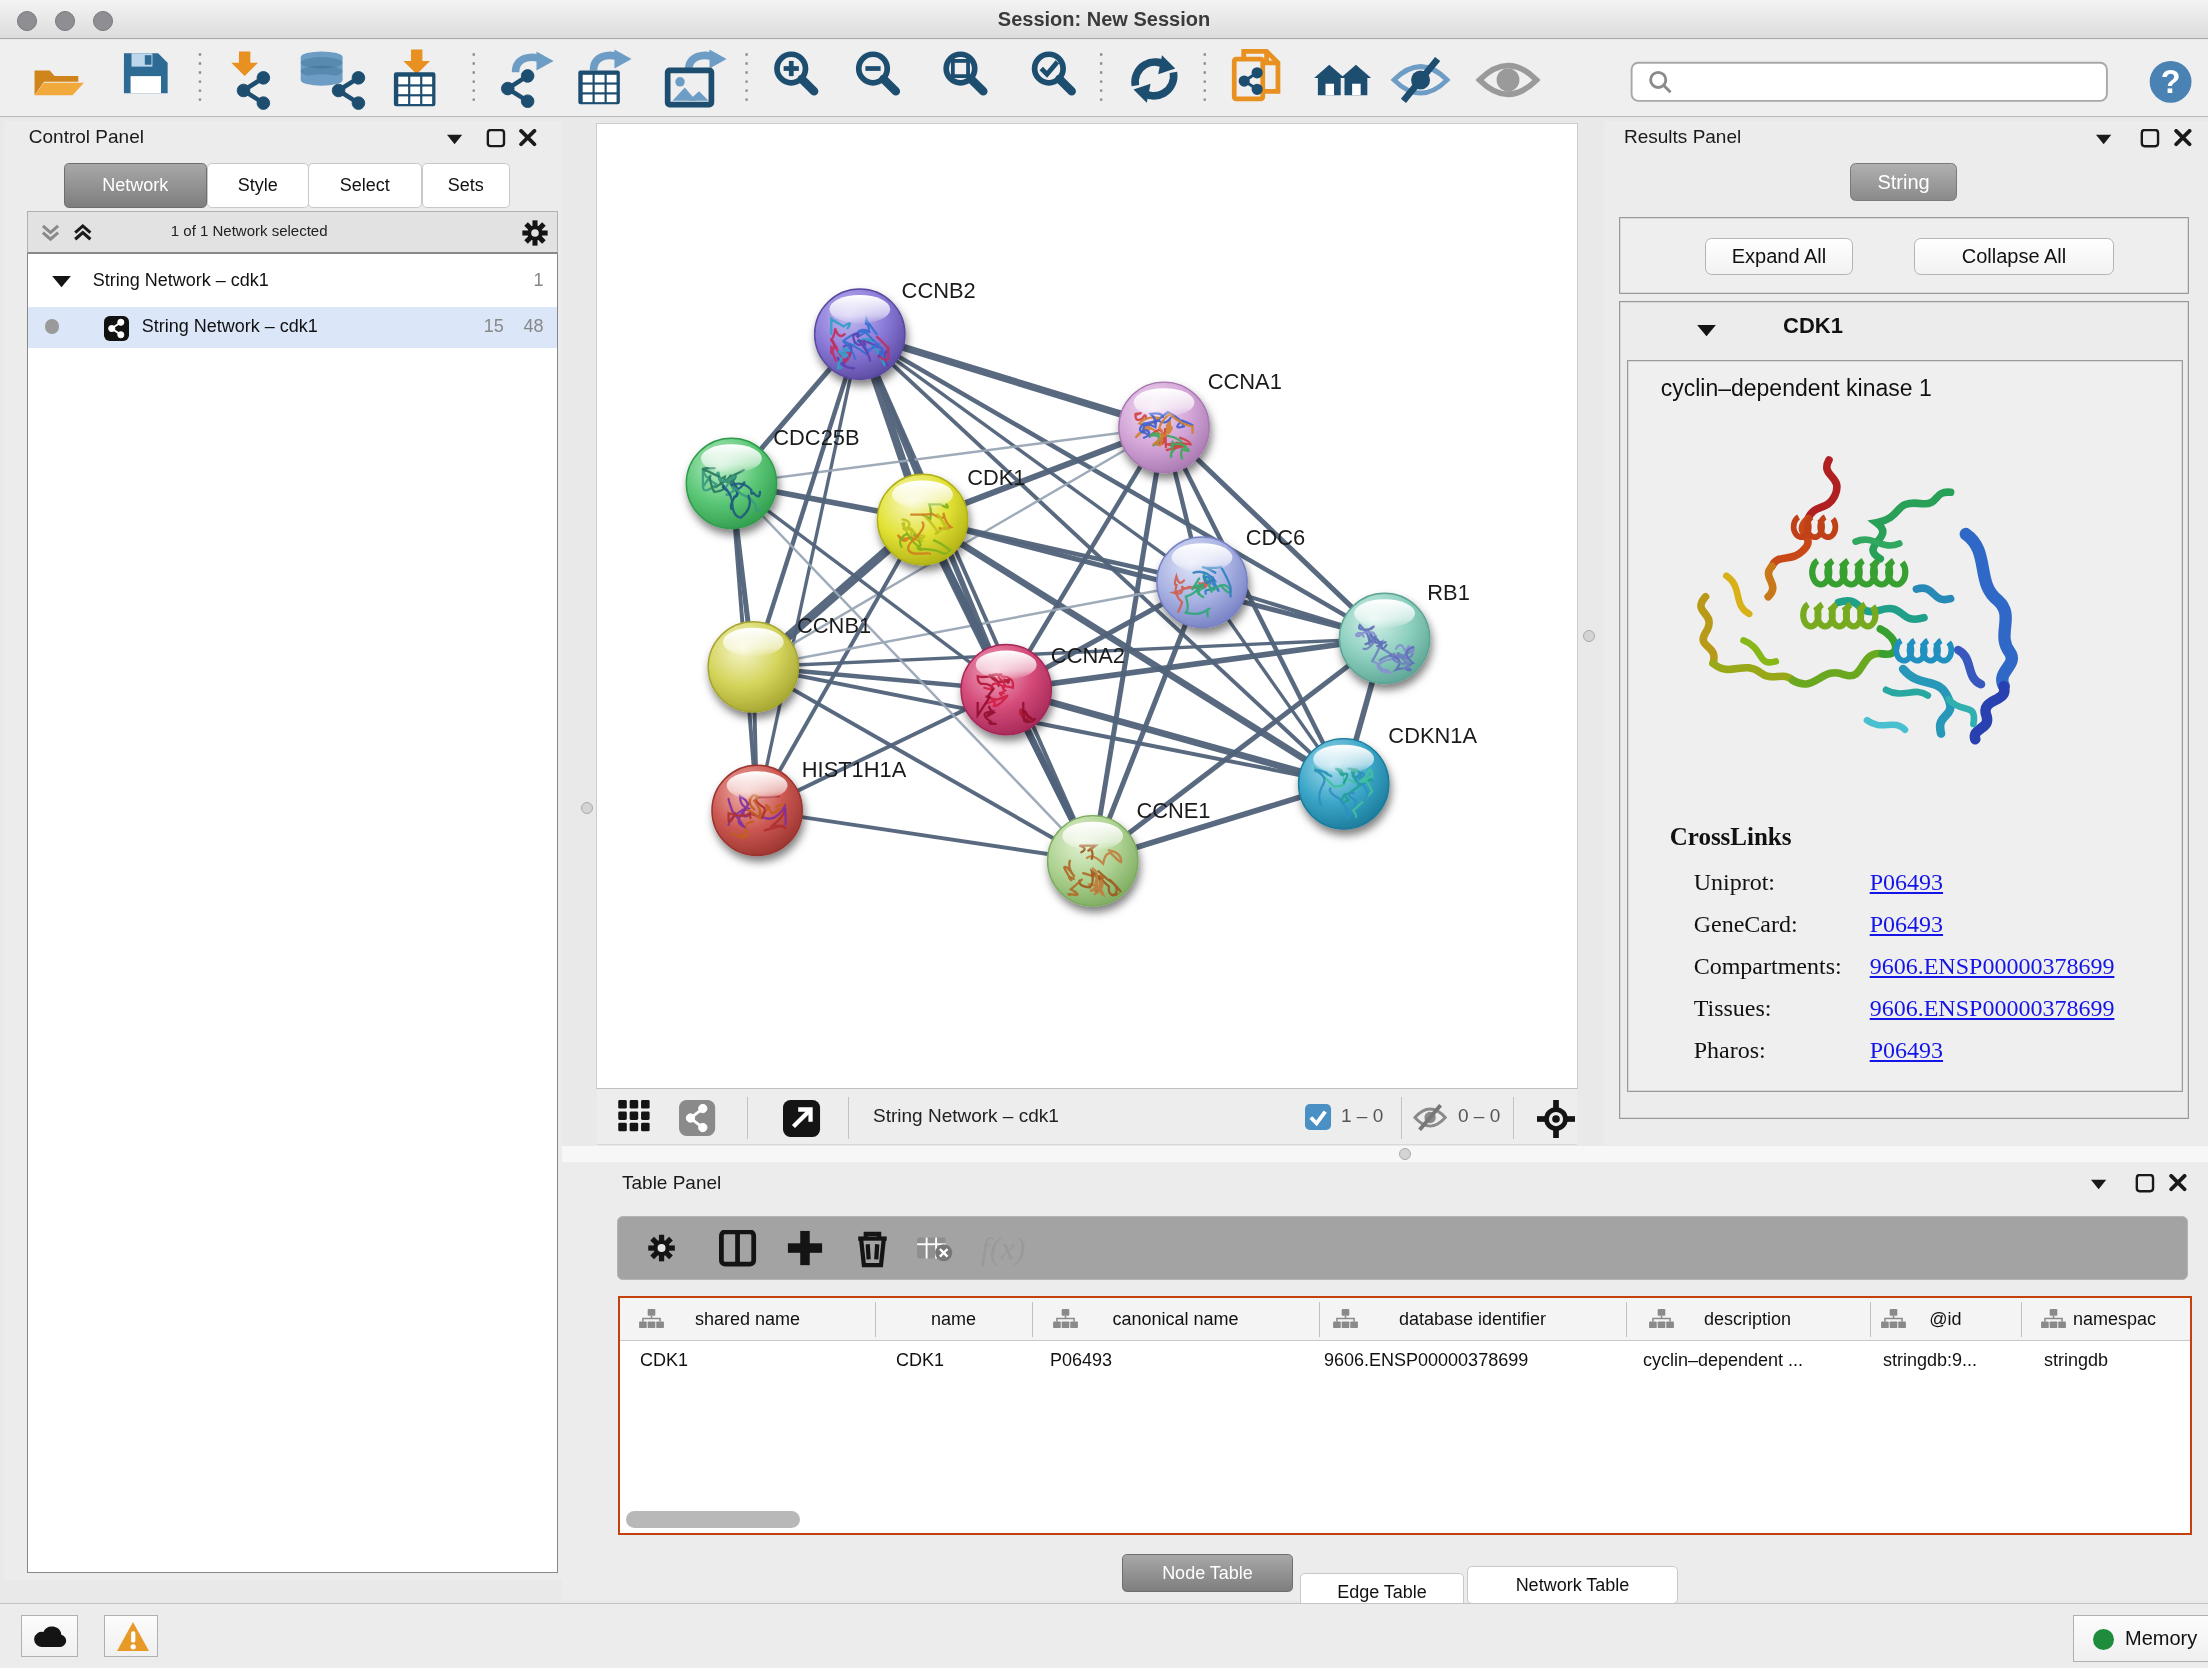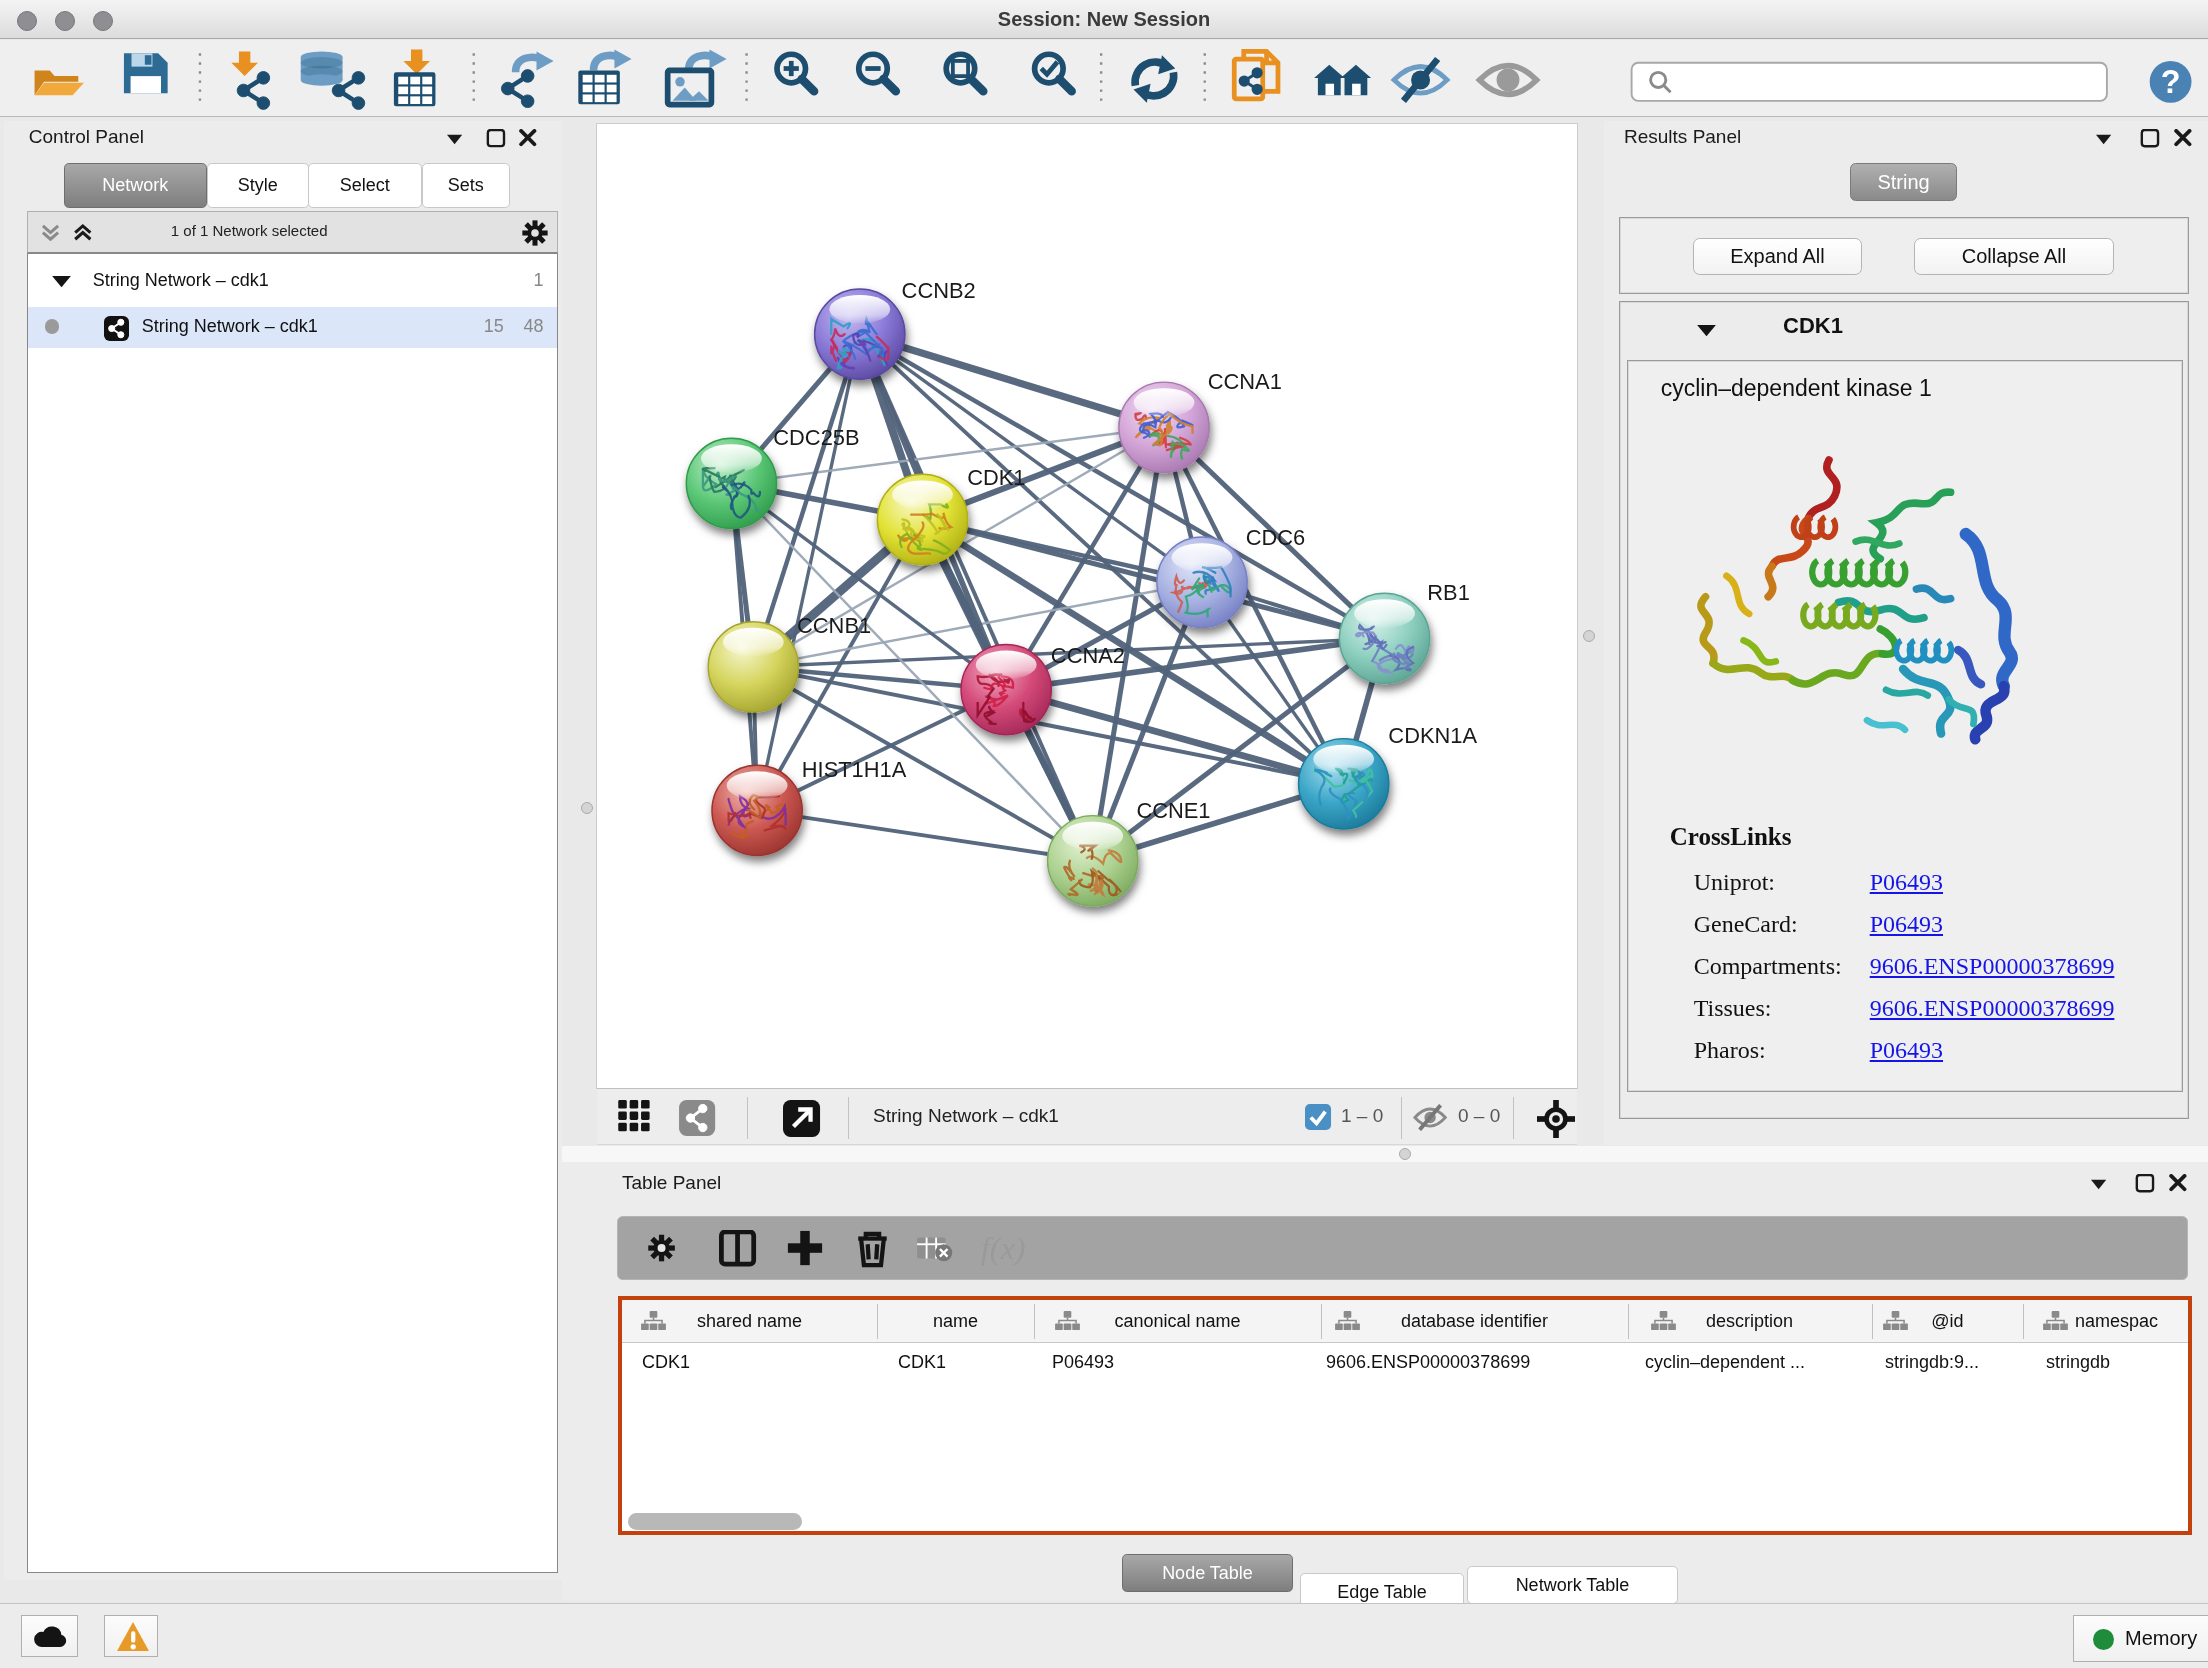--- a/index.html
+++ b/index.html
@@ -17,21 +17,21 @@
 .row2 { position:absolute; left:0; top:53px; width:100%; height:41px; background:#dbe6f8; font-size:18px; color:#111; }
 .netview { left:597px; top:124px; width:980px; height:964px; background:#ffffff; outline:1px solid #cccccc; }
 .netstatus { left:597px; top:1088px; width:980px; height:57px; background:#ededed; border-top:1px solid #c0c0c0; border-bottom:1px solid #d8d8d8; }
 .resultspanel { left:1604px; top:121px; width:605px; height:1024px; background:#ececec; }
 .rbox { position:absolute; background:#eeeeee; border:1px solid #9a9a9a; box-shadow:inset 0 0 0 1px #d8d8d8; }
 .btn { position:absolute; background:linear-gradient(#ffffff,#f2f2f2); border:1px solid #b4b4b4; border-radius:6.7px; text-align:center; font-size:20px; color:#111; }
 .stringtab { position:absolute; left:246px; top:42px; width:107px; height:38px; background:linear-gradient(#b0b0b0,#8a8a8a); border:1px solid #7a7a7a; border-radius:5.7px; color:#fff; font-size:20px; text-align:center; line-height:36px; }
 .serif { font-family:"Liberation Serif", serif; }
 .tablepanel { left:562px; top:1162px; width:1646px; height:439px; background:#ececec; }
 .tptoolbar { position:absolute; left:55px; top:54px; width:1571px; height:64px; background:#a3a3a3; border:1px solid #b4b4b4; border-radius:5.7px; }
-.tptable { position:absolute; left:56px; top:134px; width:1574px; height:239px; background:#fff; border:4px solid #c2410c; }
+.tptable { position:absolute; left:56px; top:134px; width:1574px; height:239px; background:#fff; border:2px solid #c2410c; }
 .thead { position:absolute; left:0; top:0; width:100%; height:43px; background:#f4f4f4; border-bottom:1px solid #c8c8c8; font-size:18px; color:#111; }
 .tcell { position:absolute; top:0; height:43px; line-height:43px; text-align:center; }
 .tsep { position:absolute; top:3.8px; width:1px; height:35px; background:#c0c0c0; }
 .trow { position:absolute; left:0; top:44px; width:100%; height:36px; font-size:18px; color:#111; }
 .bottombar { left:0; top:1603px; width:2208px; height:66px; background:#ececec; border-top:1px solid #c4c4c4; }
 .bbtn { position:absolute; top:11.4px; height:42px; background:linear-gradient(#fcfcfc,#f0f0f0); border:1px solid #b0b0b0; }
 .splitdot { position:absolute; width:12.4px; height:12.4px; border-radius:50%; background:#d4d4d4; border:1px solid #aaa; z-index:5; }
 a.lnk { color:#1515e8; text-decoration:underline; }
 </style></head>
 <body>
@@ -647,21 +647,21 @@
 
 <div class="abs resultspanel">
   <div class="panel-title abs" style="left:20px;top:4.8px;">Results Panel</div>
   <svg class="abs" style="left:492px;top:7.6px" width="105" height="21" viewBox="0 0 110 22">
     <path d="M0 6 L16 6 L8 16 Z" fill="#1a1a1a"></path>
     <rect x="48" y="1" width="17" height="17" rx="3" fill="none" stroke="#1a1a1a" stroke-width="2.5"></rect>
     <path d="M84 2 L98 16 M98 2 L84 16" stroke="#1a1a1a" stroke-width="4" stroke-linecap="round"></path>
   </svg>
   <div class="stringtab">String</div>
   <div class="rbox" style="left:15px;top:96px;width:570px;height:77px;">
-    <div class="btn" style="left:73px;top:20px;width:169px;height:37px;line-height:35px;">Expand All</div>
+    <div class="btn" style="left:85px;top:20px;width:148px;height:37px;line-height:35px;">Expand All</div>
     <div class="btn" style="left:294px;top:20px;width:200px;height:37px;line-height:35px;">Collapse All</div>
   </div>
   <div class="rbox" style="left:15px;top:180px;width:570px;height:818px;background:#ececec;">
     <svg class="abs" style="left:76px;top:21px" width="21" height="15" viewBox="0 0 22 16">
         <path d="M1 2 L21 2 L11 14 Z" fill="#141414"></path>
       </svg>
     <span class="abs" style="left:163px;top:11.4px;font-size:22px;font-weight:bold;color:#111">CDK1</span>
     <div class="rbox" style="left:6.7px;top:58px;width:556px;height:732px;background:#efefef;">
       <div class="abs" style="left:33px;top:14.3px;font-size:23px;color:#111">cyclin–dependent kinase 1</div>
       <div class="abs" style="left:49px;top:93px;"><svg width="361" height="314" viewBox="0 0 380 330">

